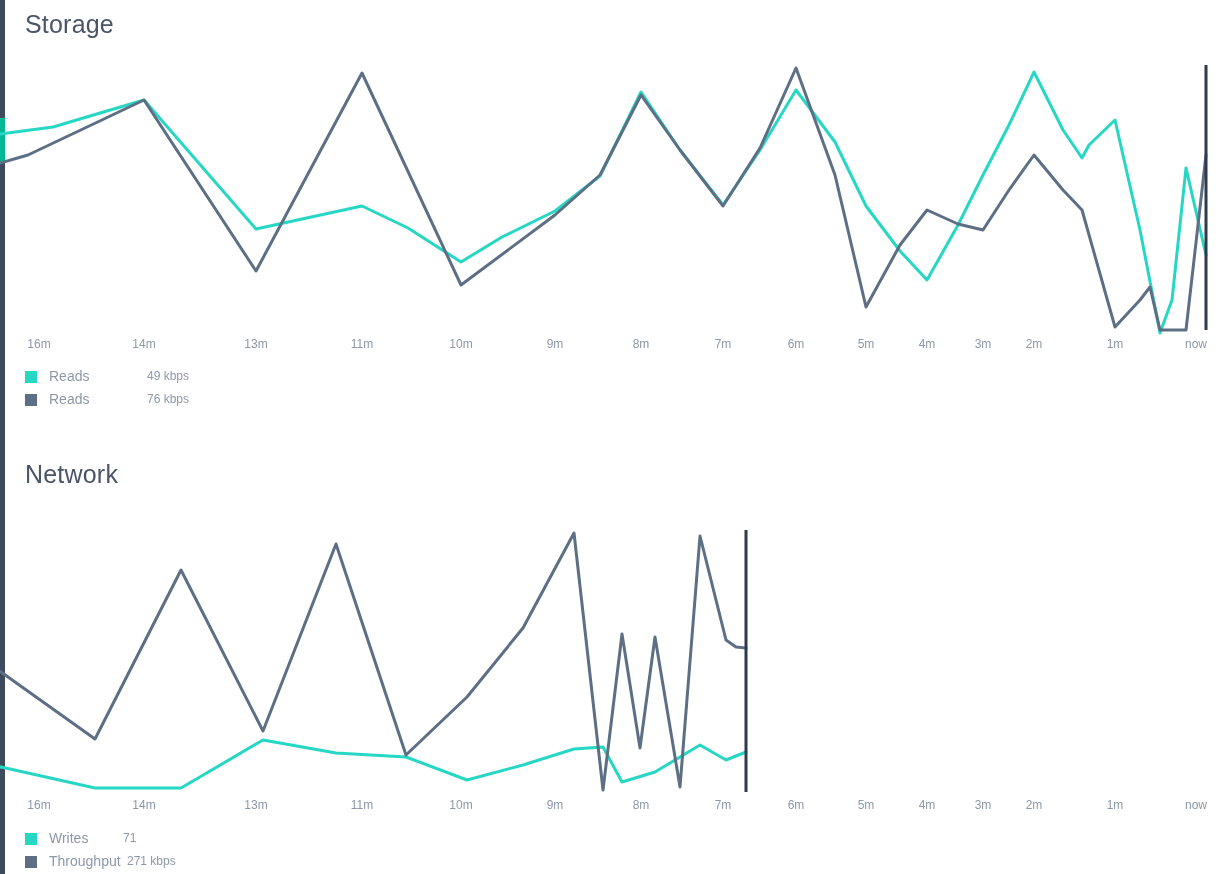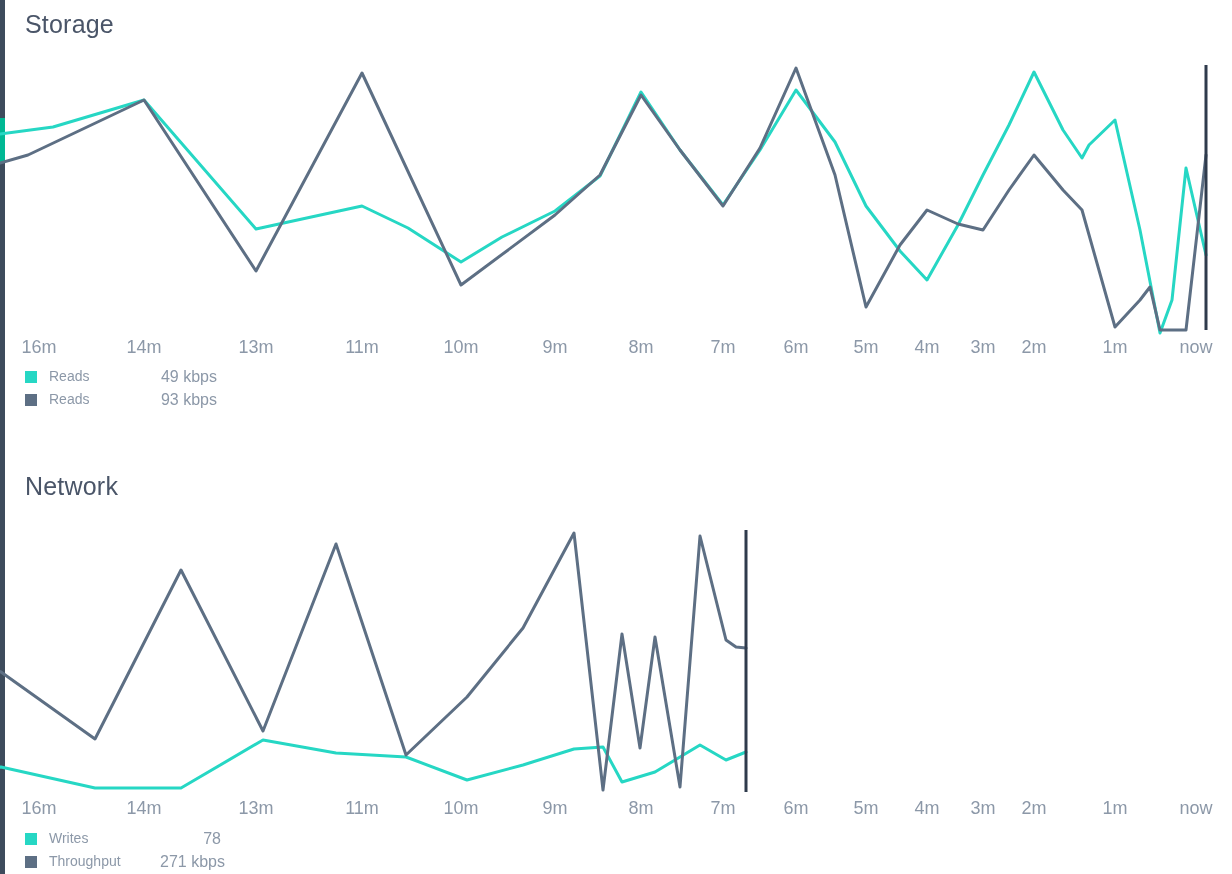--- a/index.html
+++ b/index.html
@@ -50,21 +50,21 @@
   .plot svg { display: block; }
 
   .axis {
     position: absolute;
     left: 0;
     width: 1232px;
     height: 20px;
   }
   .tick {
     position: absolute;
-    font-size: 18px;
+    font-size: 12px;
     color: #8c98a8;
     white-space: nowrap;
     transform: translateX(-50%);
     top: 0;
   }
 
   .legend {
     position: absolute;
     left: 25px;
   }
@@ -82,24 +82,23 @@
   .legend-label {
     position: absolute;
     left: 24px; top: 0;
     font-size: 14px;
     color: #8c98a8;
     line-height: 21px;
   }
   .legend-value {
     position: absolute;
     top: 0;
-    font-size: 16px;
+    font-size: 12px;
     color: #8c98a8;
     line-height: 21px;
-    text-align: right;
   }
 </style>
 </head>
 <body>
 
 <div id="root">
 
   <div class="left-rail"></div>
   <div class="rail-accent" style="top:118px;height:45px;"></div>
 
@@ -131,27 +130,27 @@
       </div>
     <div class="legend" style="top:366px;">
         <div class="legend-row">
           <span class="swatch" style="background: rgb(38, 215, 196);"></span>
           <span class="legend-label">Reads</span>
           <span class="legend-value" style="left: 122px; width: 70px;">49 kbps</span>
         </div>
         <div class="legend-row">
           <span class="swatch" style="background: rgb(93, 111, 132);"></span>
           <span class="legend-label">Reads</span>
-          <span class="legend-value" style="left: 122px; width: 70px;">93 kbps</span>
+          <span class="legend-value" style="left: 122px; width: 70px;">76 kbps</span>
         </div>
       </div>
   </div>
 
   <div class="panel" style="top:460px;height:414px;">
-    <div class="panel-title" style="top:12px;">Network</div>
+    <div class="panel-title" style="top:0;">Network</div>
     <div class="plot" style="top:0;">
       <svg id="svg-1" width="1232" height="340" viewBox="460 460 1232 340" style="position:absolute;top:0;left:0;">
           <polyline points="28,748 144,788 256,742 362,780 461,767 555,788 641,788 723,740 796,753 866,757 927,780 983,765 1034,749 1063,747 1082,782 1115,772 1140,757 1160,745 1186,760 1206,752" fill="none" stroke="#26d7c4" stroke-width="3" stroke-linejoin="round" stroke-linecap="round"></polyline>
           <polyline points="28,662 144,655 256,566 362,630 461,672 555,739 641,570 723,731 796,544 866,755 927,697 983,628 1034,533 1063,790 1082,634 1100,748 1115,637 1140,787 1160,536 1186,640 1196,647 1206,648" fill="none" stroke="#5d6f84" stroke-width="3" stroke-linejoin="round" stroke-linecap="round"></polyline>
           <line x1="1206" x2="1206" y1="530" y2="792" stroke="#2f3b4c" stroke-width="3"></line>
         </svg>
     </div>
     <div class="axis" style="top:338px;">
         <div class="tick" style="left: 39px;">16m</div>
         <div class="tick" style="left: 144px;">14m</div>
@@ -166,21 +165,21 @@
         <div class="tick" style="left: 927px;">4m</div>
         <div class="tick" style="left: 983px;">3m</div>
         <div class="tick" style="left: 1034px;">2m</div>
         <div class="tick" style="left: 1115px;">1m</div>
         <div class="tick" style="left: 1196px;">now</div>
       </div>
     <div class="legend" style="top:368px;">
         <div class="legend-row">
           <span class="swatch" style="background: rgb(38, 215, 196);"></span>
           <span class="legend-label">Writes</span>
-          <span class="legend-value" style="left: 98px; width: 98px;">78</span>
+          <span class="legend-value" style="left: 98px; width: 98px;">71</span>
         </div>
         <div class="legend-row">
           <span class="swatch" style="background: rgb(93, 111, 132);"></span>
           <span class="legend-label">Throughput</span>
           <span class="legend-value" style="left: 102px; width: 98px;">271 kbps</span>
         </div>
       </div>
   </div>
 
 </div>

